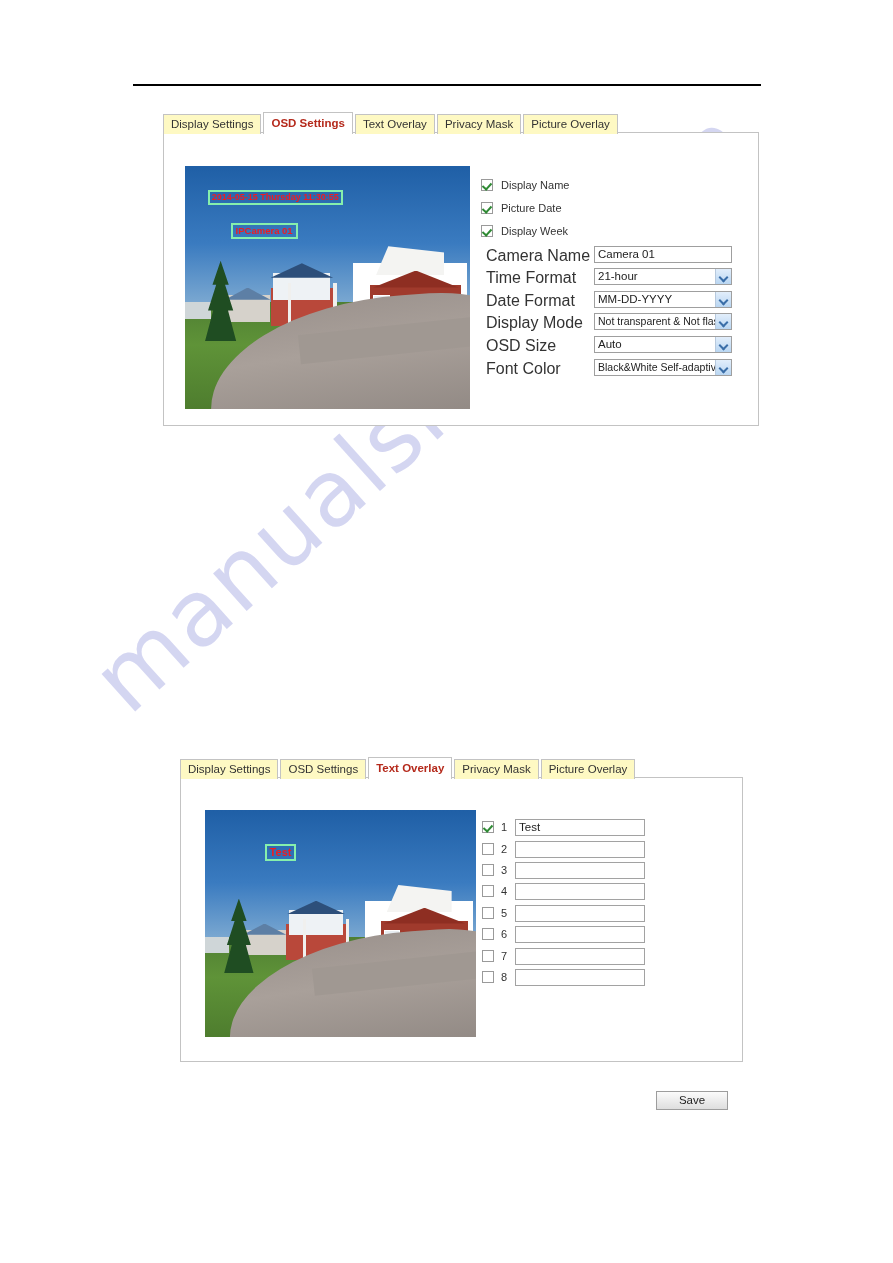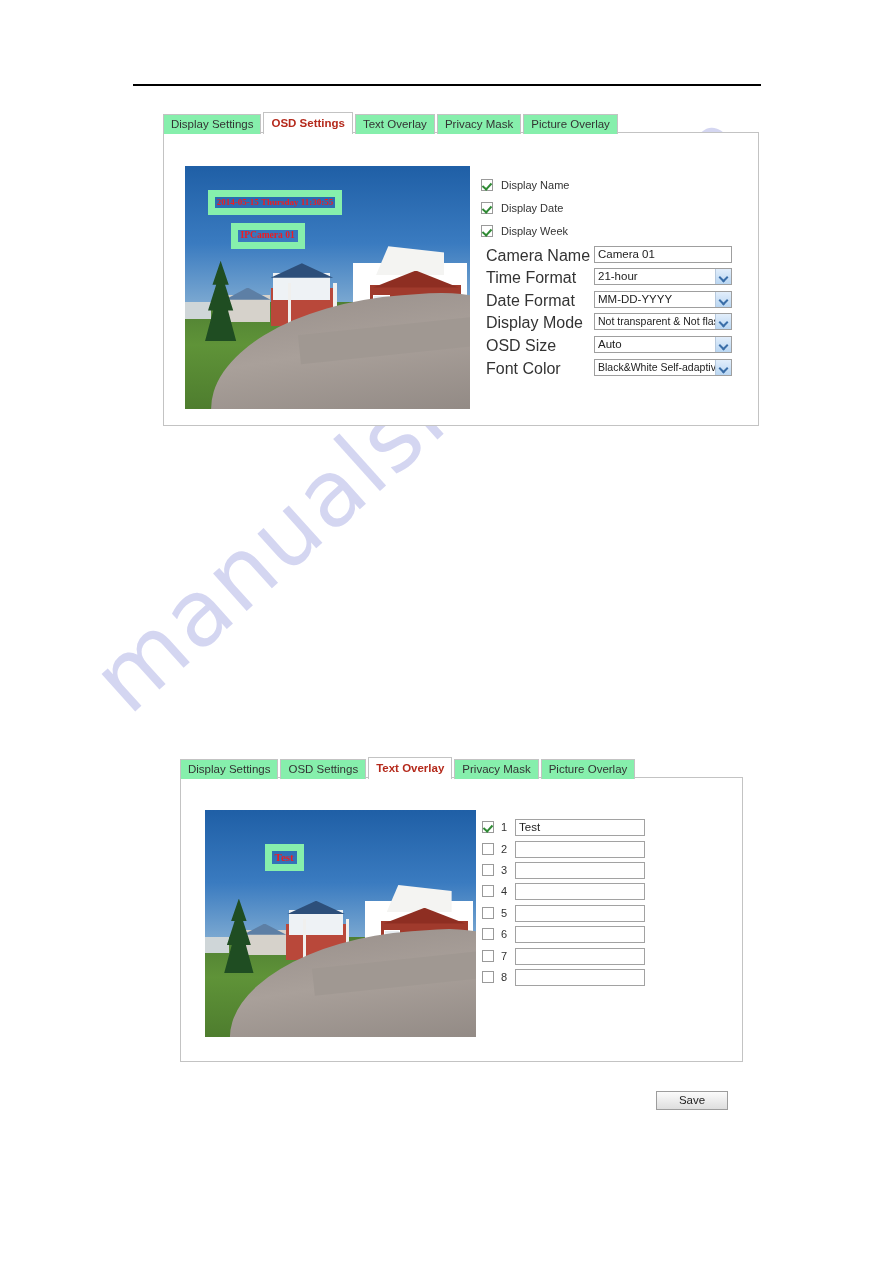--- a/index.html
+++ b/index.html
@@ -64,21 +64,21 @@
     z-index: 12;
   }
   .tab {
     display: inline-block;
     height: 20px;
     line-height: 19px;
     padding: 0 7px;
     margin-right: 2px;
     font-size: 11.5px;
     color: #333333;
-    background: #86efac;
+    background: #fef9c3;
     border: 1px solid #c3c3c3;
     border-bottom: none;
     box-sizing: border-box;
     vertical-align: bottom;
     position: relative;
     white-space: nowrap;
   }
   .tab.active {
     background: #ffffff;
     color: #b52a1c;
@@ -263,23 +263,23 @@
     position: absolute;
     bottom: 28%;
     width: 1.2%;
     height: 24%;
     background: #f0f0ee;
   }
 
   
   .osd-text {
     position: absolute;
-    border: 7px solid #86efac;
+    border: 2px solid #86efac;
     color: #ee1c22;
-    font-family: Liberation Serif, serif;
+    font-family: Liberation Sans, sans-serif;
     font-weight: bold;
     white-space: nowrap;
     box-sizing: border-box;
     z-index: 3;
     line-height: 1;
   }
 
   
   .form-area {
     position: absolute;
@@ -457,21 +457,21 @@
     </div>
 
     <div class="form-area" style="left:317px; top:40px; width:255px;">
 
       <div class="chk-row" style="left:0; top:4px;">
         <span class="chk checked"></span>
         <span class="chk-label">Display Name</span>
       </div>
       <div class="chk-row" style="left:0; top:27px;">
         <span class="chk checked"></span>
-        <span class="chk-label">Display Date</span>
+        <span class="chk-label">Picture Date</span>
       </div>
       <div class="chk-row" style="left:0; top:50px;text-align:center;">
         <span class="chk checked"></span>
         <span class="chk-label">Display Week</span>
       </div>
 
       <div class="field-row" style="left:5px; top:73px; width:250px;">
         <span class="field-label">Camera Name</span>
         <div class="field-ctl">Camera 01</div>
       </div>

